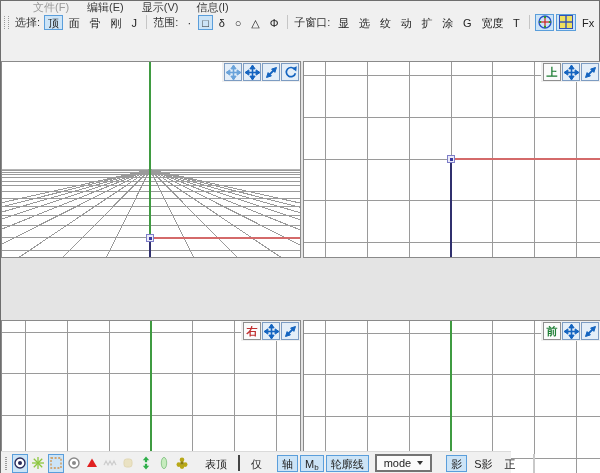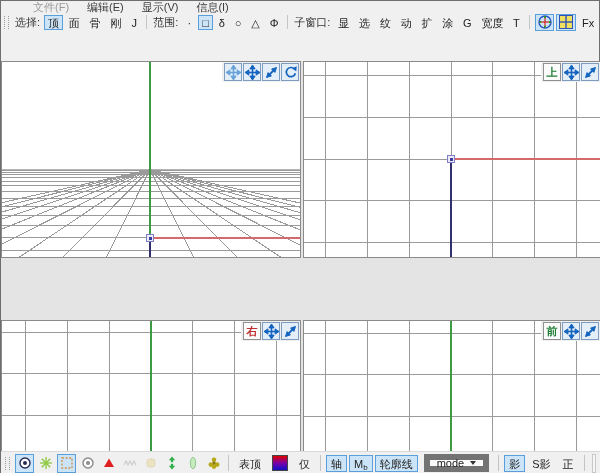--- a/index.html
+++ b/index.html
@@ -44,33 +44,33 @@
   .vp-tr{left:302px;top:0;width:298px;height:197px;}
   .vp-bl{left:0;top:259px;width:300px;height:191px;}
   .vp-br{left:302px;top:259px;width:298px;height:191px;}
   .vp svg.gridsvg{position:absolute;left:0;top:0;display:block;}
   .vp-btns{position:absolute;top:0;right:0;display:flex;background:#f0f0f0;padding:1px;}
   .vp-btn{width:18px;height:18px;box-sizing:border-box;border:1px solid #7d9cc2;background:#e4eef8;
           display:flex;align-items:center;justify-content:center;margin-left:1px;}
   .vp-btn.label{background:#fbfbfb;border-color:#8f8f8f;font-size:11px;font-weight:bold;line-height:16px;}
 
   
-  .bottombar{position:absolute;top:450px;left:0;width:600px;height:23px;box-sizing:border-box;
+  .bottombar{position:absolute;top:450px;left:0;width:510px;height:23px;box-sizing:border-box;
              background:#f0f0f0;border-top:1px solid #dadada;display:flex;align-items:center;padding:0 3px;}
   .bb-icon{width:19px;height:19px;display:flex;align-items:center;justify-content:center;
            border:1px solid transparent;margin:0 1px;box-sizing:border-box;}
   .bb-icon.selected{background:#cce4f7;border-color:#5a9edb;}
   .bb-icon.disabled{opacity:.55;}
   .bb-btn{font-size:11px;color:#222;height:17px;line-height:17px;padding:0 4px;margin:0 1px;
           border:1px solid transparent;box-sizing:border-box;white-space:nowrap;}
   .bb-btn.selected{background:#cce4f7;border-color:#5a9edb;}
   .bb-sep{width:1px;height:16px;background:#c4c4c4;margin:0 4px;}
   .swatch{width:14px;height:14px;border:1px solid #444;margin:0 5px;
           background:linear-gradient(180deg,#e00000 0%,#7a00a8 50%,#1010c8 100%);}
-  .mode-btn{font-size:11px;color:#222;border:6px solid #737373;background:#fbfbfb;height:18px;
+  .mode-btn{font-size:11px;color:#222;border:2px solid #737373;background:#fbfbfb;height:18px;
             display:flex;align-items:center;padding:0 7px;margin:0 5px;box-sizing:border-box;}
   .caret-down{width:0;height:0;border-left:3px solid transparent;border-right:3px solid transparent;
               border-top:4px solid #333;margin-left:6px;}
   .mb-sub{font-size:8px;vertical-align:-2px;}
   .bb-status{flex:1;height:17px;border:1px solid #c9c9c9;background:#f6f6f6;margin:0 2px 0 3px;}
 </style>
 </head>
 <body>
 
 <div class="window">

